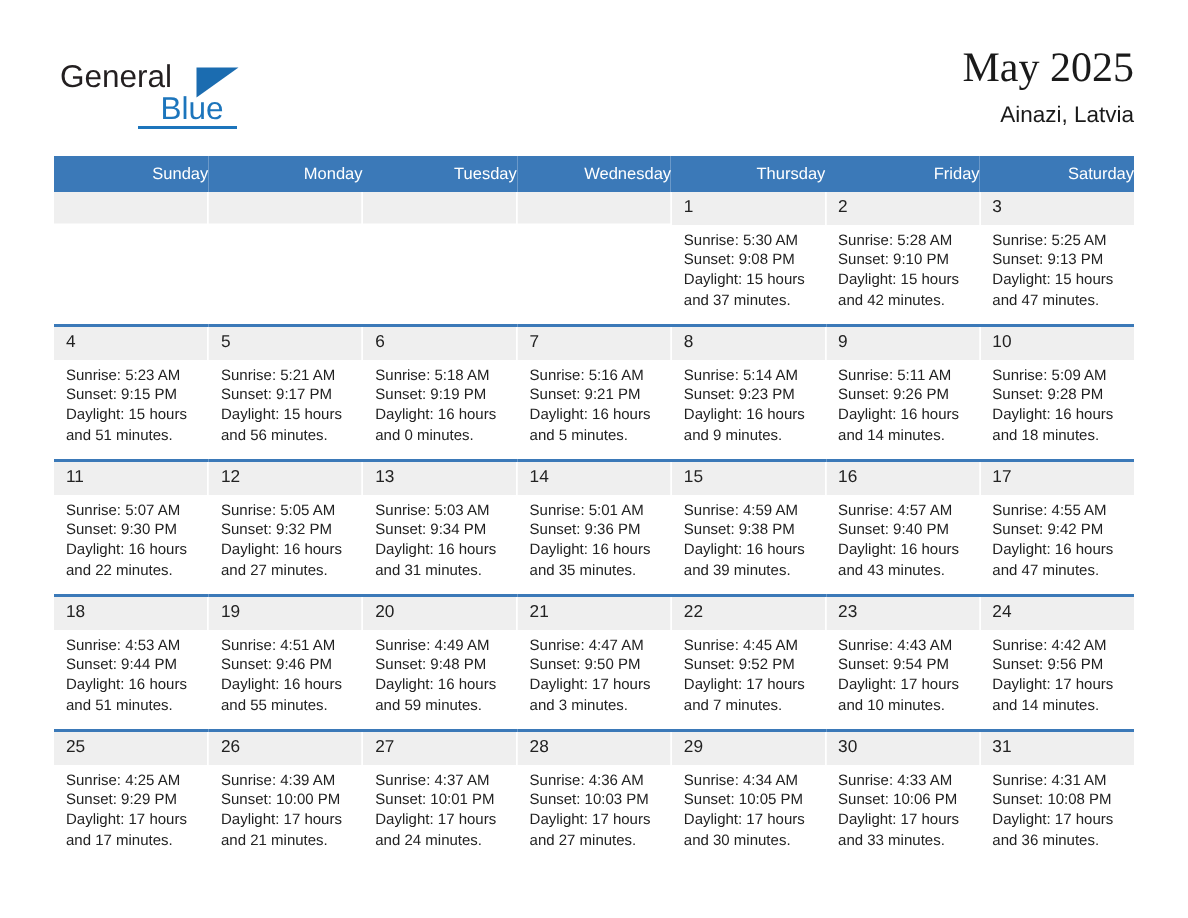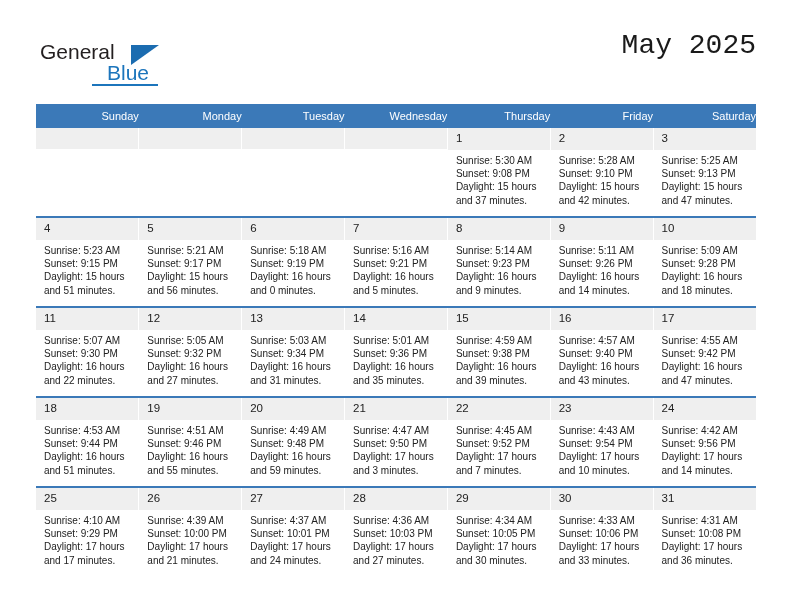--- a/index.html
+++ b/index.html
@@ -76,21 +76,21 @@
     position: absolute;
     right: 0;
     top: 0;
     text-align: right;
   }
   .cal-title {
     font-size: 28px;
     line-height: 32px;
     color: #1a1a1a;
     font-weight: normal;
-    font-family: Liberation Mono, monospace;
+    font-family: Liberation Serif, serif;
   }
   .cal-subtitle {
     margin-top: 6px;
     font-size: 15px;
     line-height: 18px;
     color: #1a1a1a;
     font-family: "Liberation Sans", sans-serif;
   }
 
   
@@ -158,20 +158,21 @@
 
     <div class="brand">
       <span class="brand-general">General</span>
       <span class="brand-triangle"></span>
       <span class="brand-blue">Blue</span>
       <span class="brand-underline"></span>
     </div>
 
     <div class="title-block">
       <div class="cal-title">May 2025</div>
+      <div class="cal-subtitle">Ainazi, Latvia</div>
     </div>
 
   </div>
 
   <table class="calendar">
     <colgroup>
       <col>
         <col>
         <col>
         <col>
@@ -510,21 +511,21 @@
           </div>
         </div>
           </td>
       </tr>
 
       <tr class="week-row">
         <td>
             <div class="cell-inner">
           <div class="daynum">25</div>
           <div class="details">
-            <div>Sunrise: 4:10 AM</div>
+            <div>Sunrise: 4:25 AM</div>
             <div>Sunset: 9:29 PM</div>
             <div>Daylight: 17 hours</div>
             <div>and 17 minutes.</div>
           </div>
         </div>
           </td>
         <td>
             <div class="cell-inner">
           <div class="daynum">26</div>
           <div class="details">

